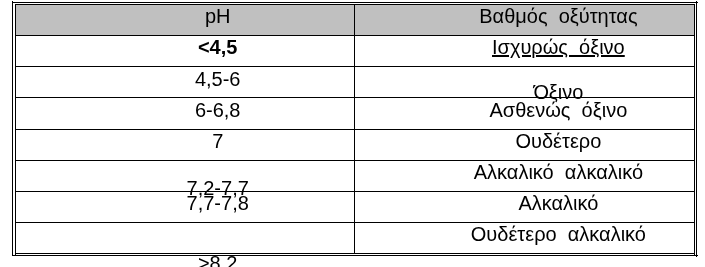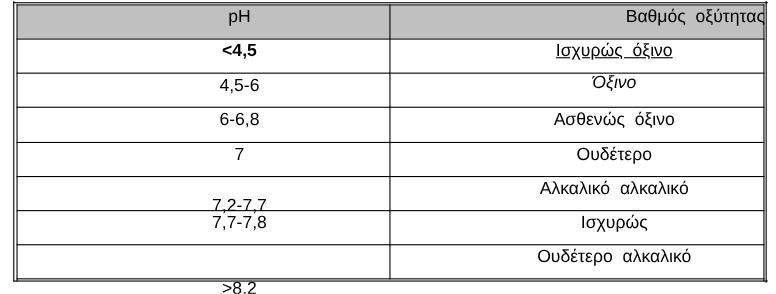--- a/index.html
+++ b/index.html
@@ -34,21 +34,21 @@
   .vline.edge { height: 252px; }
 
   #header-fill {
     position: absolute;
     left: 16px; top: 5px; width: 678px; height: 30px;
     background: #c0c0c0;
   }
 
   .cell {
     position: absolute;
-    font-size: 16px;
+    font-size: 20px;
     line-height: 20.6px;
     color: #000000;
     text-align: center;
     white-space: pre;
   }
   .col1 { left: 81.2px; width: 273px; }
   .col2 { left: 421.4px; width: 274px; }
 </style>
 </head>
 <body>
@@ -72,30 +72,30 @@
       <div class="hline" style="top: 191px;"></div>
       <div class="hline" style="top: 222px;"></div>
       <div class="hline" style="top: 253px;"></div>
       <div class="vline edge" style="left: 15px;"></div>
       <div class="vline" style="left: 354px;"></div>
       <div class="vline edge" style="left: 694px;"></div>
     </div>
 
   <div id="cells">
       <div class="cell col1" style="top: 6.1px;">pH</div>
-      <div class="cell col2" style="top: 6.1px; text-align: right;">Βαθμός  οξύτητας</div>
+      <div class="cell col2" style="top: 6.1px;">Βαθμός  οξύτητας</div>
       <div class="cell col1" style="top: 37.4px; font-weight: bold;">&lt;4,5</div>
       <div class="cell col2" style="top: 37.4px; text-decoration: underline;">Ισχυρώς  όξινο</div>
       <div class="cell col1" style="top: 68.6px;">4,5-6</div>
-      <div class="cell col2" style="top: 66px; font-style: italic;">Όξινο</div>
+      <div class="cell col2" style="top: 82px;">Όξινο</div>
       <div class="cell col1" style="top: 99.6px;">6-6,8</div>
       <div class="cell col2" style="top: 99.6px;">Ασθενώς  όξινο</div>
       <div class="cell col1" style="top: 130.7px;">7</div>
       <div class="cell col2" style="top: 130.7px;">Ουδέτερο</div>
       <div class="cell col1" style="top: 178px;">7,2-7,7</div>
       <div class="cell col2" style="top: 161.5px;">Αλκαλικό  αλκαλικό</div>
       <div class="cell col1" style="top: 192.6px;">7,7-7,8</div>
-      <div class="cell col2" style="top: 192.6px;">Ισχυρώς</div>
+      <div class="cell col2" style="top: 192.6px;">Αλκαλικό</div>
       <div class="cell col1" style="top: 223.8px; margin-top: 29px;">&gt;8,2</div>
       <div class="cell col2" style="top: 223.8px;">Ουδέτερο  αλκαλικό</div>
     </div>
 
 </div>
 
 </body></html>

